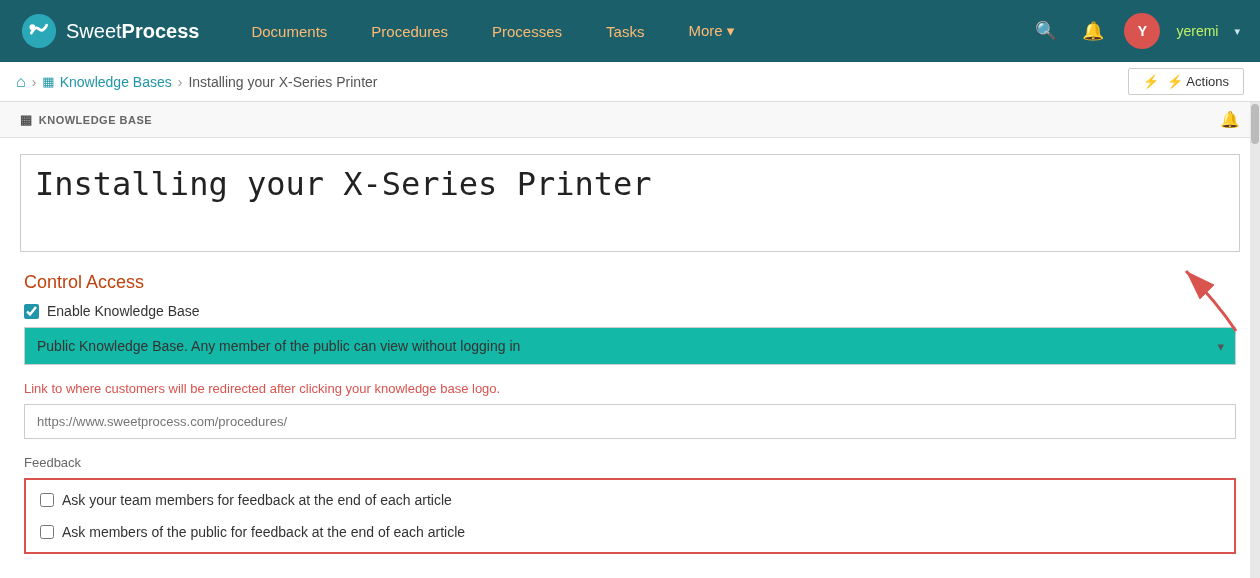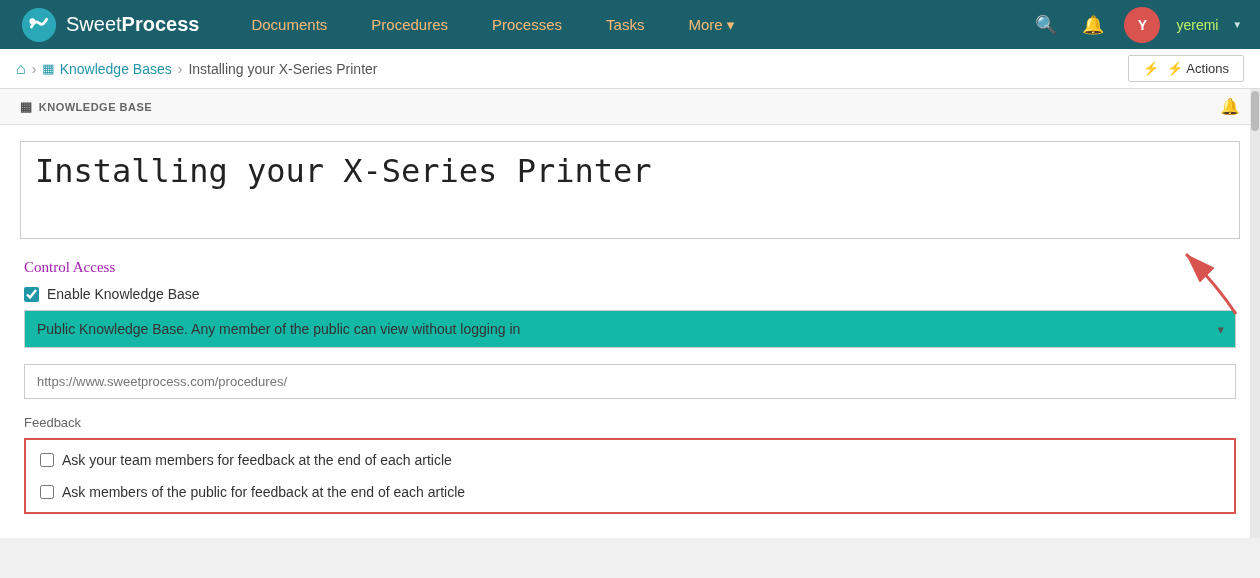--- a/index.html
+++ b/index.html
@@ -1,21 +1,21 @@
 <!DOCTYPE html>
 <html><head>
   <meta charset="utf-8">
   <style>
     * { box-sizing: border-box; margin: 0; padding: 0; }
     body { font-family: -apple-system, BlinkMacSystemFont, 'Segoe UI', sans-serif; background: #f0f0f0; }
 
     
     .topnav {
       background: #1a5f6a;
-      height: 49px;
+      height: 62px;
       display: flex;
       align-items: center;
       padding: 0 20px;
       gap: 0;
     }
     .logo-area {
       display: flex;
       align-items: center;
       gap: 8px;
       margin-right: 30px;
@@ -179,24 +179,23 @@
       width: calc(100% - 40px);
       resize: none;
       outline: none;
     }
 
     
     .form-section {
       padding: 0 24px 16px 24px;
     }
     .section-label {
-      font-size: 15px;
-      color: #a21caf;
+      font-size: 18px;
+      color: #c2410c;
       margin-bottom: 10px;
-      font-family: Liberation Serif, serif;
     }
     .checkbox-row {
       display: flex;
       align-items: center;
       gap: 8px;
       margin-bottom: 1px;
     }
     .checkbox-row input[type="checkbox"] {
       width: 15px;
       height: 15px;
@@ -373,20 +372,21 @@
 
       <div class="select-wrapper" style="position:relative; margin-top:8px;">
         <select class="custom-select">
           <option>Public Knowledge Base. Any member of the public can view without logging in</option>
           <option>Private Knowledge Base. Only logged-in members can view</option>
         </select>
         <span class="select-arrow">▾</span>
       </div>
 
       <div style="position:relative;">
+        <div class="redirect-note" style="color:#d9534f; font-size:13px; margin-bottom:8px;">Link to where customers will be redirected after clicking your knowledge base logo.</div>
         <input type="text" class="redirect-input" style="width: 100%; padding: 9px 12px; font-size: 13px; color: rgb(170, 170, 170); border: 1px solid rgb(204, 204, 204); outline: none;" placeholder="https://www.sweetprocess.com/procedures/">
 
         
         <svg style="position:absolute; right:-10px; top:-120px; width:90px; height:80px; pointer-events:none;" viewBox="0 0 90 80">
           <defs>
             <marker id="arrowhead" markerWidth="10" markerHeight="7" refX="10" refY="3.5" orient="auto">
               <polygon points="0 0, 10 3.5, 0 7" fill="#d9534f"></polygon>
             </marker>
           </defs>
           <path d="M 80 70 Q 60 40 30 10" stroke="#d9534f" stroke-width="3" fill="none" marker-end="url(#arrowhead)"></path>

